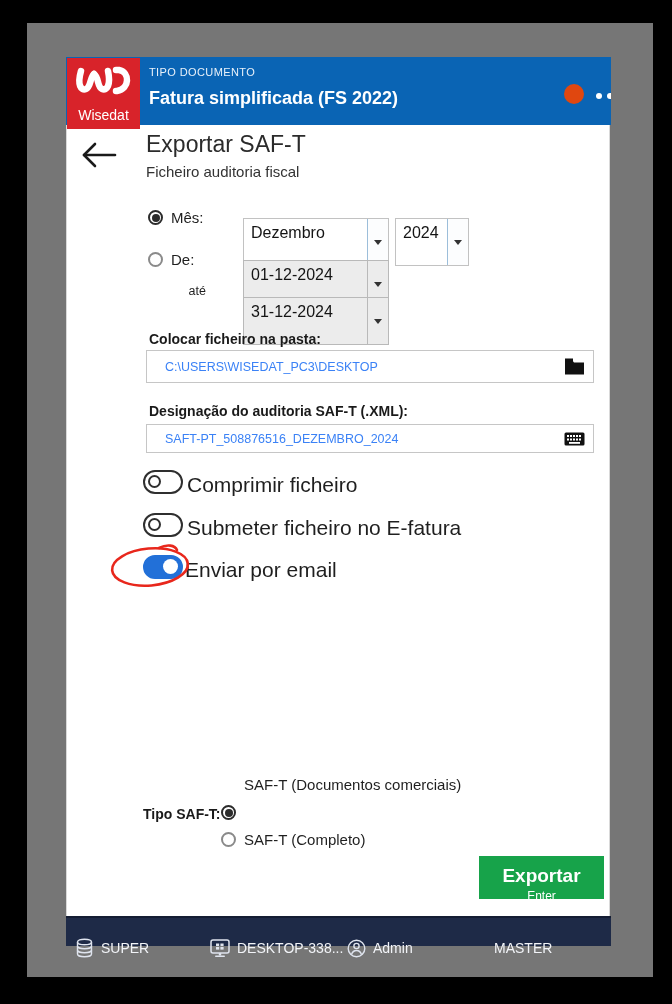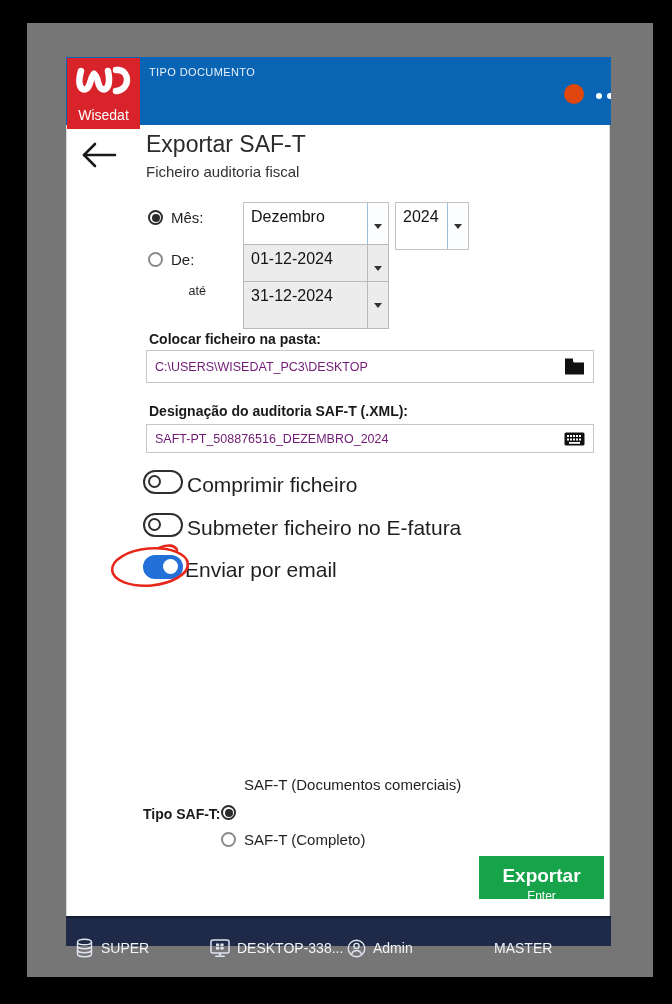--- a/index.html
+++ b/index.html
@@ -29,30 +29,30 @@
   
   .back-arrow { position:absolute; left:12px; top:82px; }
   .page-title { position:absolute; left:79px; top:73px; font-size:23px; color:#2b2b2b; white-space:nowrap; }
   .page-subtitle { position:absolute; left:79px; top:105px; font-size:15px; color:#333; white-space:nowrap; }
   
   .radio { position:absolute; width:15px; height:15px; border:2px solid #8a8a8a; border-radius:50%; background:#fff; }
   .radio.checked { border-color:#2b2b2b; }
   .radio.checked::after { content:''; position:absolute; inset:1.5px; background:#2b2b2b; border-radius:50%; }
   .flabel { position:absolute; font-size:15px; color:#1f1f1f; white-space:nowrap; }
   
-  .combo { position:absolute; height:48px; border:1px solid #c2c2c2; background:#fff; display:flex; align-items:stretch; }
+  .combo { position:absolute; height:48px; border:1px solid #c2c2c2; background:#fff; display:flex; align-items:stretch;margin-top:16px; }
   .combo .val { flex:1; font-size:16px; color:#141414; padding-left:7px; line-height:28px; white-space:nowrap; overflow:hidden; }
   .combo .btn { width:21px; border-left:1px solid #9cbeda; background:#fcfdfe; display:flex; align-items:center; justify-content:center; }
   .combo.gray { background:#ececec; border-color:#b9b9b9; }
   .combo.gray .btn { background:#ececec; border-left-color:#b9b9b9; }
   .caret { width:0; height:0; border-left:4px solid transparent; border-right:4px solid transparent; border-top:5px solid #333; }
   
   .blabel { position:absolute; font-size:14px; font-weight:bold; color:#1a1a1a; white-space:nowrap; }
   .tinput { position:absolute; left:79px; width:448px; border:1px solid #c6c6c6; background:#fff; display:flex; align-items:center; }
-  .tinput .tval { flex:1; font-size:12.5px; color:#701a75; padding-left:8px; white-space:nowrap; overflow:hidden; }
+  .tinput .tval { flex:1; font-size:12.5px; color:#3b82f6; padding-left:8px; white-space:nowrap; overflow:hidden;margin-left:10px; }
   .tinput .ticon { margin-right:8px; display:flex; }
   
   .toggle { position:absolute; left:76px; width:40px; height:24px; border:2.5px solid #2f2f2f; border-radius:13px; background:#fff; }
   .toggle .knob { position:absolute; left:3px; top:3px; width:13px; height:13px; border:2.5px solid #2f2f2f; border-radius:50%; background:#fff; }
   .toggle.on { background:#2270d8; border-color:#2270d8; }
   .toggle.on .knob { border:none; width:15px; height:15px; top:2px; left:auto; right:3px; }
   .tog-label { position:absolute; left:120px; font-size:21px; color:#1f1f1f; white-space:nowrap; }
   .annotation { position:absolute; left:40px; top:484px; z-index:5; pointer-events:none; }
   
   .export-btn { position:absolute; left:412px; top:798px; width:125px; height:43px; background:#17a34a; color:#fff; text-align:center; cursor:pointer; }
@@ -66,20 +66,21 @@
 </head>
 <body>
 
 <div class="backdrop"></div>
 
 <div class="window">
 
   <div class="header">
     <div class="header-clip">
       <div class="kicker">TIPO DOCUMENTO</div>
+      <div class="header-title">Fatura simplificada (FS 2022)</div>
       <div class="status-dot"></div>
       <div class="mini-dot d1"></div>
       <div class="mini-dot d2"></div>
     </div>
   </div>
   <div class="logo-box">
     <svg class="logo-glyph" width="58" height="32" viewBox="0 0 58 32">
       <g fill="none" stroke="#ffffff" stroke-width="6.5" stroke-linecap="round" stroke-linejoin="round">
         <path d="M7 6 C3 20 7 26 12 24 C17 22 16 12 20 9"></path>
         <path d="M20 9 C25 12 23 22 28 24 C33 26 37 20 34 6"></path>

